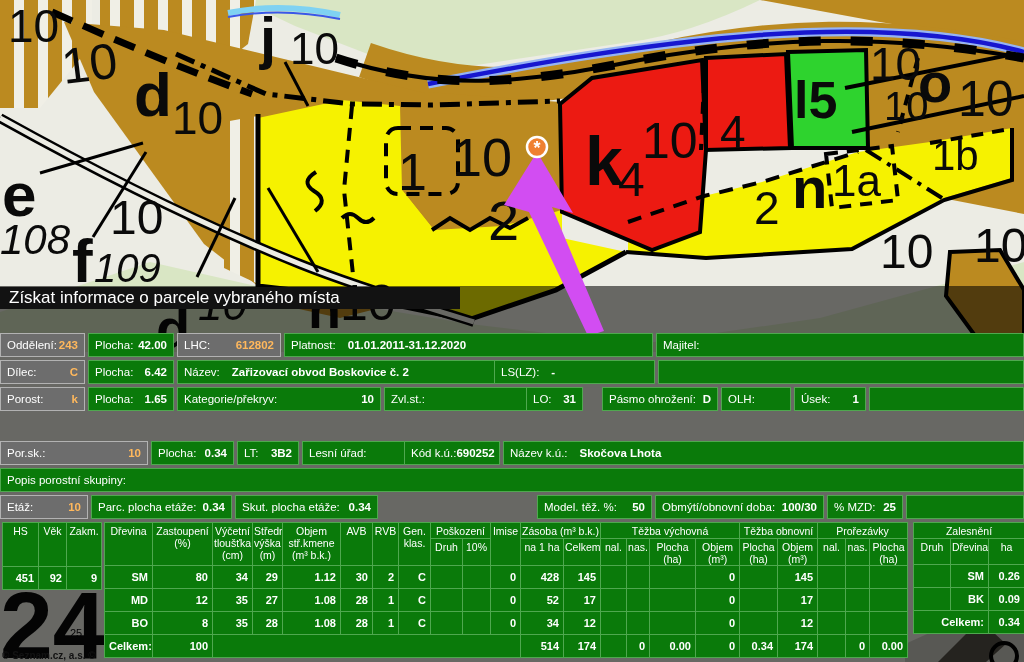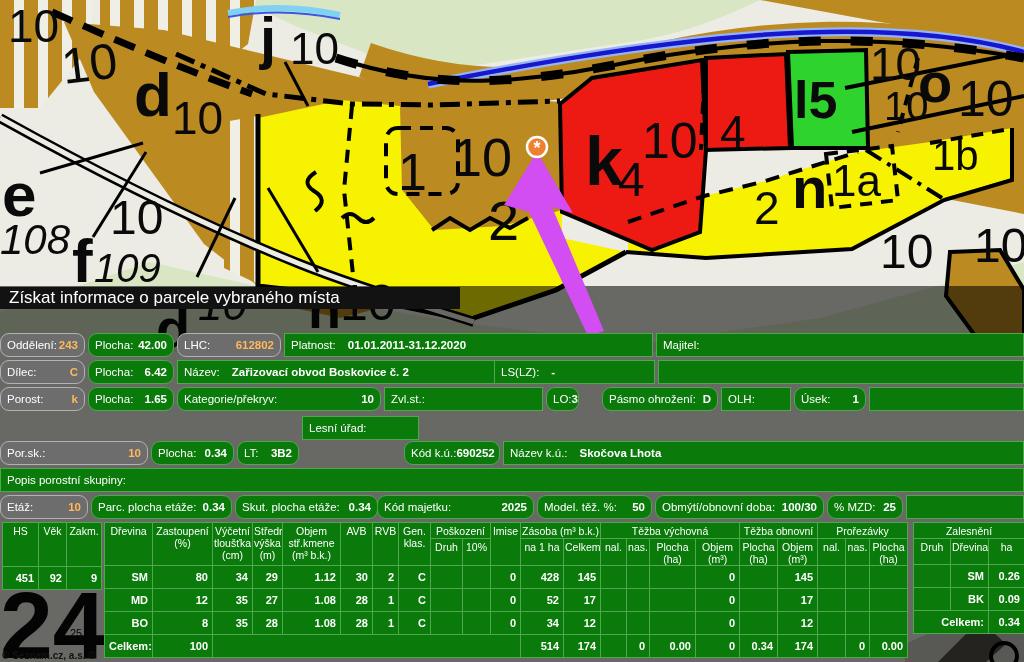--- a/index.html
+++ b/index.html
@@ -10,21 +10,21 @@
            background:rgba(0,0,0,0.56);z-index:1;}
   #annot{position:absolute;left:0;top:0;z-index:2;pointer-events:none;}
   #infobar{position:absolute;left:0;top:287px;width:460px;height:22px;background:#121212;
            color:#fff;font-size:17px;line-height:22px;padding-left:9px;box-sizing:border-box;
            z-index:3;white-space:nowrap;}
   .cell{position:absolute;box-sizing:border-box;height:24px;background:#0a7a0a;
         border:1px solid #4fa84f;color:#fff;font-size:11.5px;display:flex;align-items:center;
         padding:0 6px;z-index:4;overflow:hidden;}
   .cell .lab{white-space:nowrap;}
   .cell .val{font-weight:bold;white-space:nowrap;}
-  .cell.sb{justify-content:space-between;border-radius:9px;}
+  .cell.sb{justify-content:space-between;}
   .cell.lp .val{margin-left:12px;}
   .cell.grey{background:#6d6d6d;border-color:#b2b2b2;}
   .cell.grey .val{color:#ffb85c;}
   table.sp{position:absolute;border-collapse:collapse;table-layout:fixed;background:#0a7a0a;z-index:4;}
   .sp th,.sp td{border:1px solid #4fa84f;color:#fff;overflow:hidden;box-sizing:border-box;}
   .sp th{font-size:10.5px;font-weight:400;text-align:center;vertical-align:top;
          padding:2px 1px 0;line-height:12px;}
   .sp tr.grp th{white-space:nowrap;height:16px;}
   .sp tr.sub th{height:26px;}
   .sp td{font-size:11px;font-weight:700;text-align:right;padding:0 4px;height:22px;
@@ -207,21 +207,21 @@
       <span class="lab">Plocha:</span>
       <span class="val">1.65</span>
     </div>
 <div class="cell sb" style="left:177px;top:387px;width:204px">
       <span class="lab">Kategorie/překryv:</span>
       <span class="val">10</span>
     </div>
 <div class="cell" style="left:384px;top:387px;width:159px">
       <span class="lab">Zvl.st.:</span>
     </div>
-<div class="cell sb" style="left:546px;top:387px;width:33px">
+<div class="cell sb" style="left:526px;top:387px;width:57px">
       <span class="lab">LO:</span>
       <span class="val">31</span>
     </div>
 <div class="cell sb" style="left:602px;top:387px;width:116px">
       <span class="lab">Pásmo ohrožení:</span>
       <span class="val">D</span>
     </div>
 <div class="cell" style="left:721px;top:387px;width:70px">
       <span class="lab">OLH:</span>
     </div>
@@ -237,21 +237,21 @@
       <span class="val">10</span>
     </div>
 <div class="cell sb" style="left:151px;top:441px;width:83px">
       <span class="lab">Plocha:</span>
       <span class="val">0.34</span>
     </div>
 <div class="cell sb" style="left:237px;top:441px;width:62px">
       <span class="lab">LT:</span>
       <span class="val">3B2</span>
     </div>
-<div class="cell" style="left:302px;top:416px;width:117px">
+<div class="cell" style="left:302px;top:441px;width:117px">
       <span class="lab">Lesní úřad:</span>
     </div>
 <div class="cell sb" style="left:404px;top:441px;width:96px">
       <span class="lab">Kód k.ú.:</span>
       <span class="val">690252</span>
     </div>
 <div class="cell lp" style="left:503px;top:441px;width:521px">
       <span class="lab">Název k.ú.:</span>
       <span class="val">Skočova Lhota</span>
     </div>
@@ -264,24 +264,20 @@
       <span class="lab">Etáž:</span>
       <span class="val">10</span>
     </div>
 <div class="cell sb" style="left:91px;top:495px;width:141px">
       <span class="lab">Parc. plocha etáže:</span>
       <span class="val">0.34</span>
     </div>
 <div class="cell sb" style="left:235px;top:495px;width:143px">
       <span class="lab">Skut. plocha etáže:</span>
       <span class="val">0.34</span>
-    </div>
-<div class="cell sb" style="left:377px;top:495px;width:157px">
-      <span class="lab">Kód majetku:</span>
-      <span class="val">2025</span>
     </div>
 <div class="cell sb" style="left:537px;top:495px;width:115px">
       <span class="lab">Model. těž. %:</span>
       <span class="val">50</span>
     </div>
 <div class="cell sb" style="left:655px;top:495px;width:169px">
       <span class="lab">Obmýtí/obnovní doba:</span>
       <span class="val">100/30</span>
     </div>
 <div class="cell sb" style="left:827px;top:495px;width:76px">

